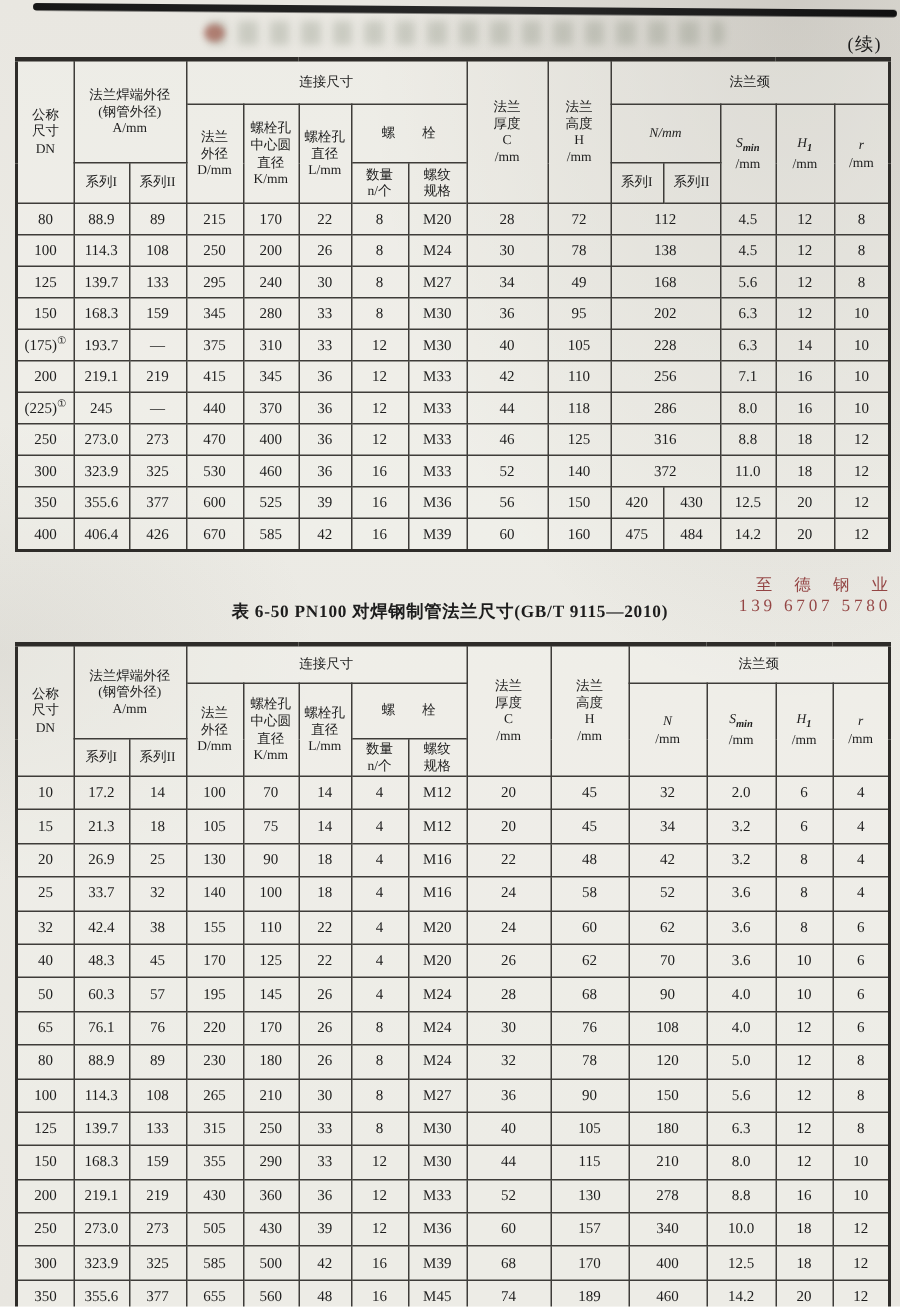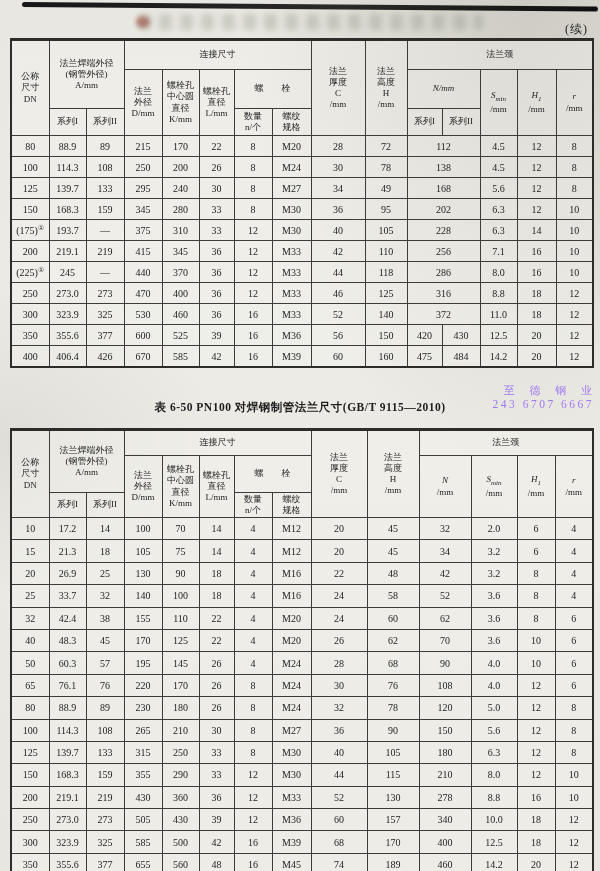--- a/index.html
+++ b/index.html
@@ -42,21 +42,21 @@
   table.spec th{font-weight:normal;font-size:9px;line-height:1.25;margin-left:28px;}
   #table1 tbody td{height:20px;font-size:10px;}
   #table2 tbody td{height:21.4px;font-size:10px;}
   #table1 thead tr.h1 th{height:28px;}
   #table1 thead tr.h2 th{height:38px;}
   #table1 thead tr.h3 th{height:26px;}
   #table2 thead tr.h1 th{height:24px;}
   #table2 thead tr.h2 th{height:36px;}
   #table2 thead tr.h3 th{height:24px;}
   .math{font-style:italic;}
-  .math sub{font-size:7px;}
+  .math sub{font-size:7px;font-weight:bold;}
   td sup{font-size:7px;}
   .note-block{position:absolute;left:26px;top:366px;font-size:10.5px;line-height:1.65;}
   .tbl-caption{
     position:absolute;left:0;right:0;top:400px;text-align:center;
     font-weight:bold;font-size:11.5px;letter-spacing:.5px;
   }
   .watermark{
     position:absolute;right:6px;top:383px;text-align:right;opacity:.8;line-height:1.3;
   }
   .watermark .wm1{font-size:11px;letter-spacing:6px;margin-right:-4px;}
@@ -313,23 +313,23 @@
         <td>14.2</td>
         <td>20</td>
         <td>12</td>
       </tr>
     </tbody>
 </table>
 
 <div class="note-block">
 </div>
 
-<div class="watermark" style="color: #8b5cf6;">
+<div class="watermark" style="color: #7f1d1d;">
   <div class="wm1">至 德 钢 业</div>
-  <div class="wm2">243 6707 6667</div>
+  <div class="wm2">139 6707 5780</div>
 </div>
 
 <div class="tbl-caption">表 6-50  PN100 对焊钢制管法兰尺寸(GB/T 9115—2010)</div>
 
 <table class="spec" id="table2">
   <colgroup>
     <col style="width:38px">
       <col style="width:37px">
       <col style="width:38px">
     <col style="width:38px">

